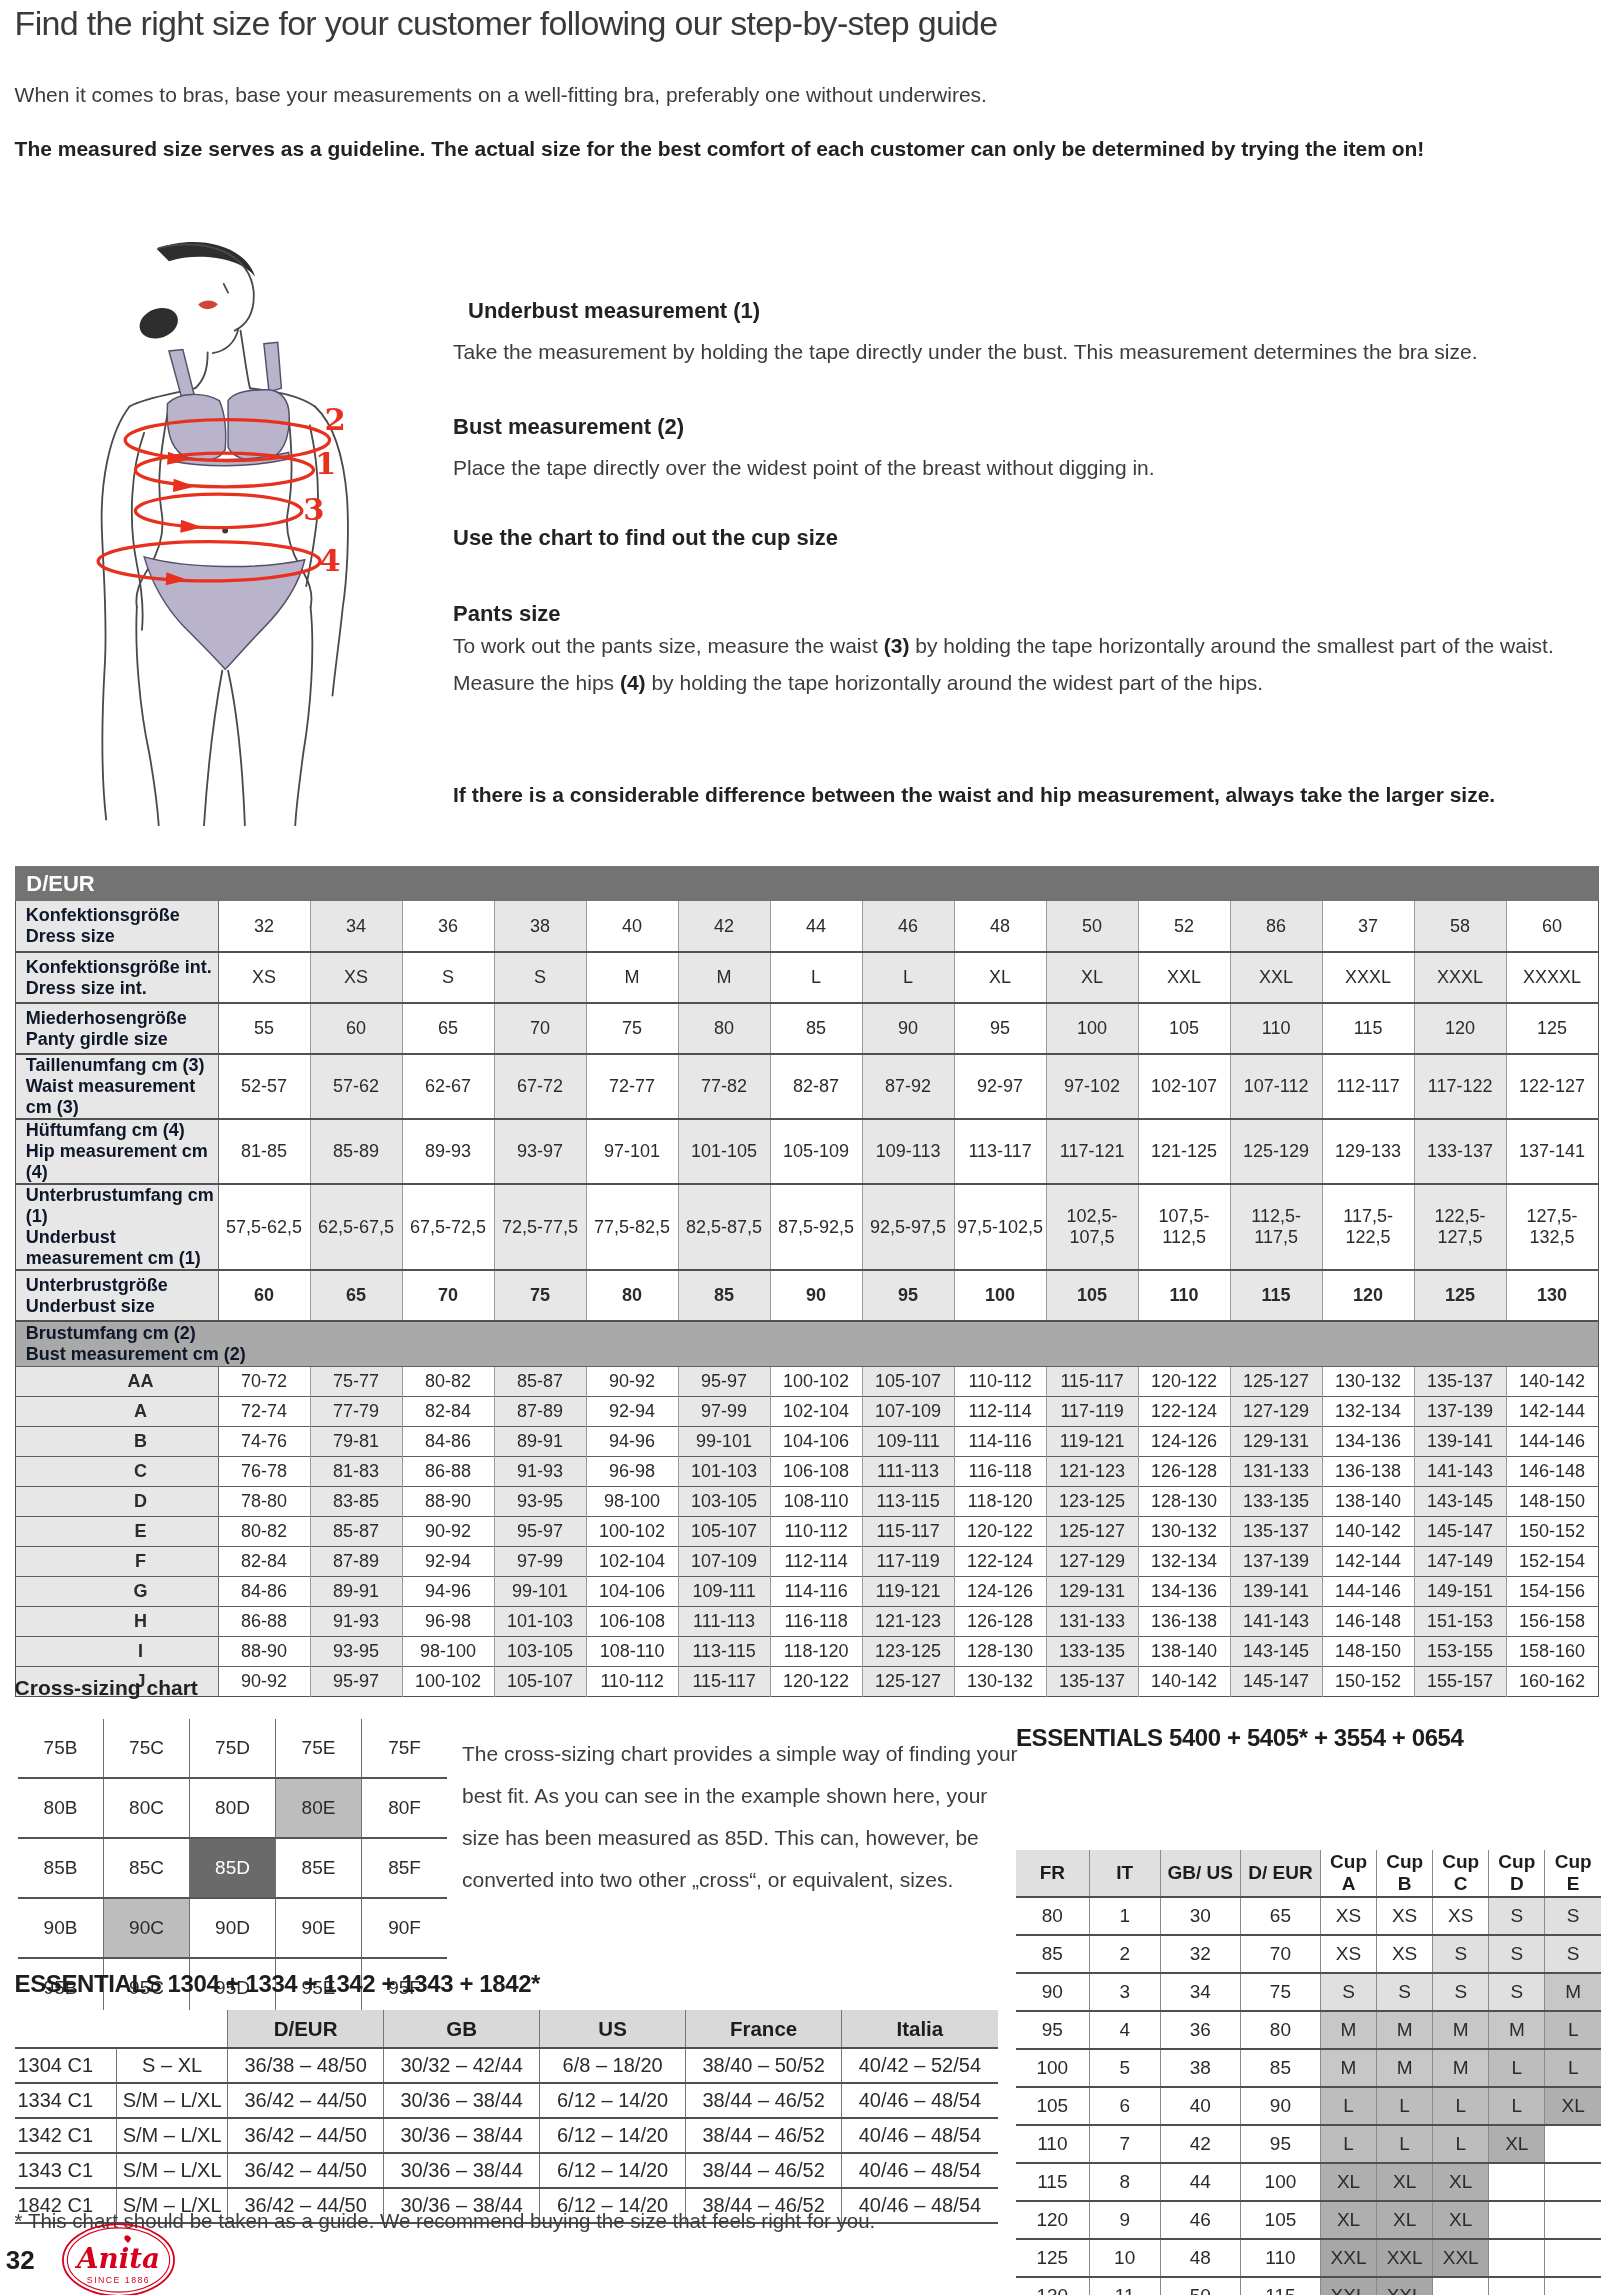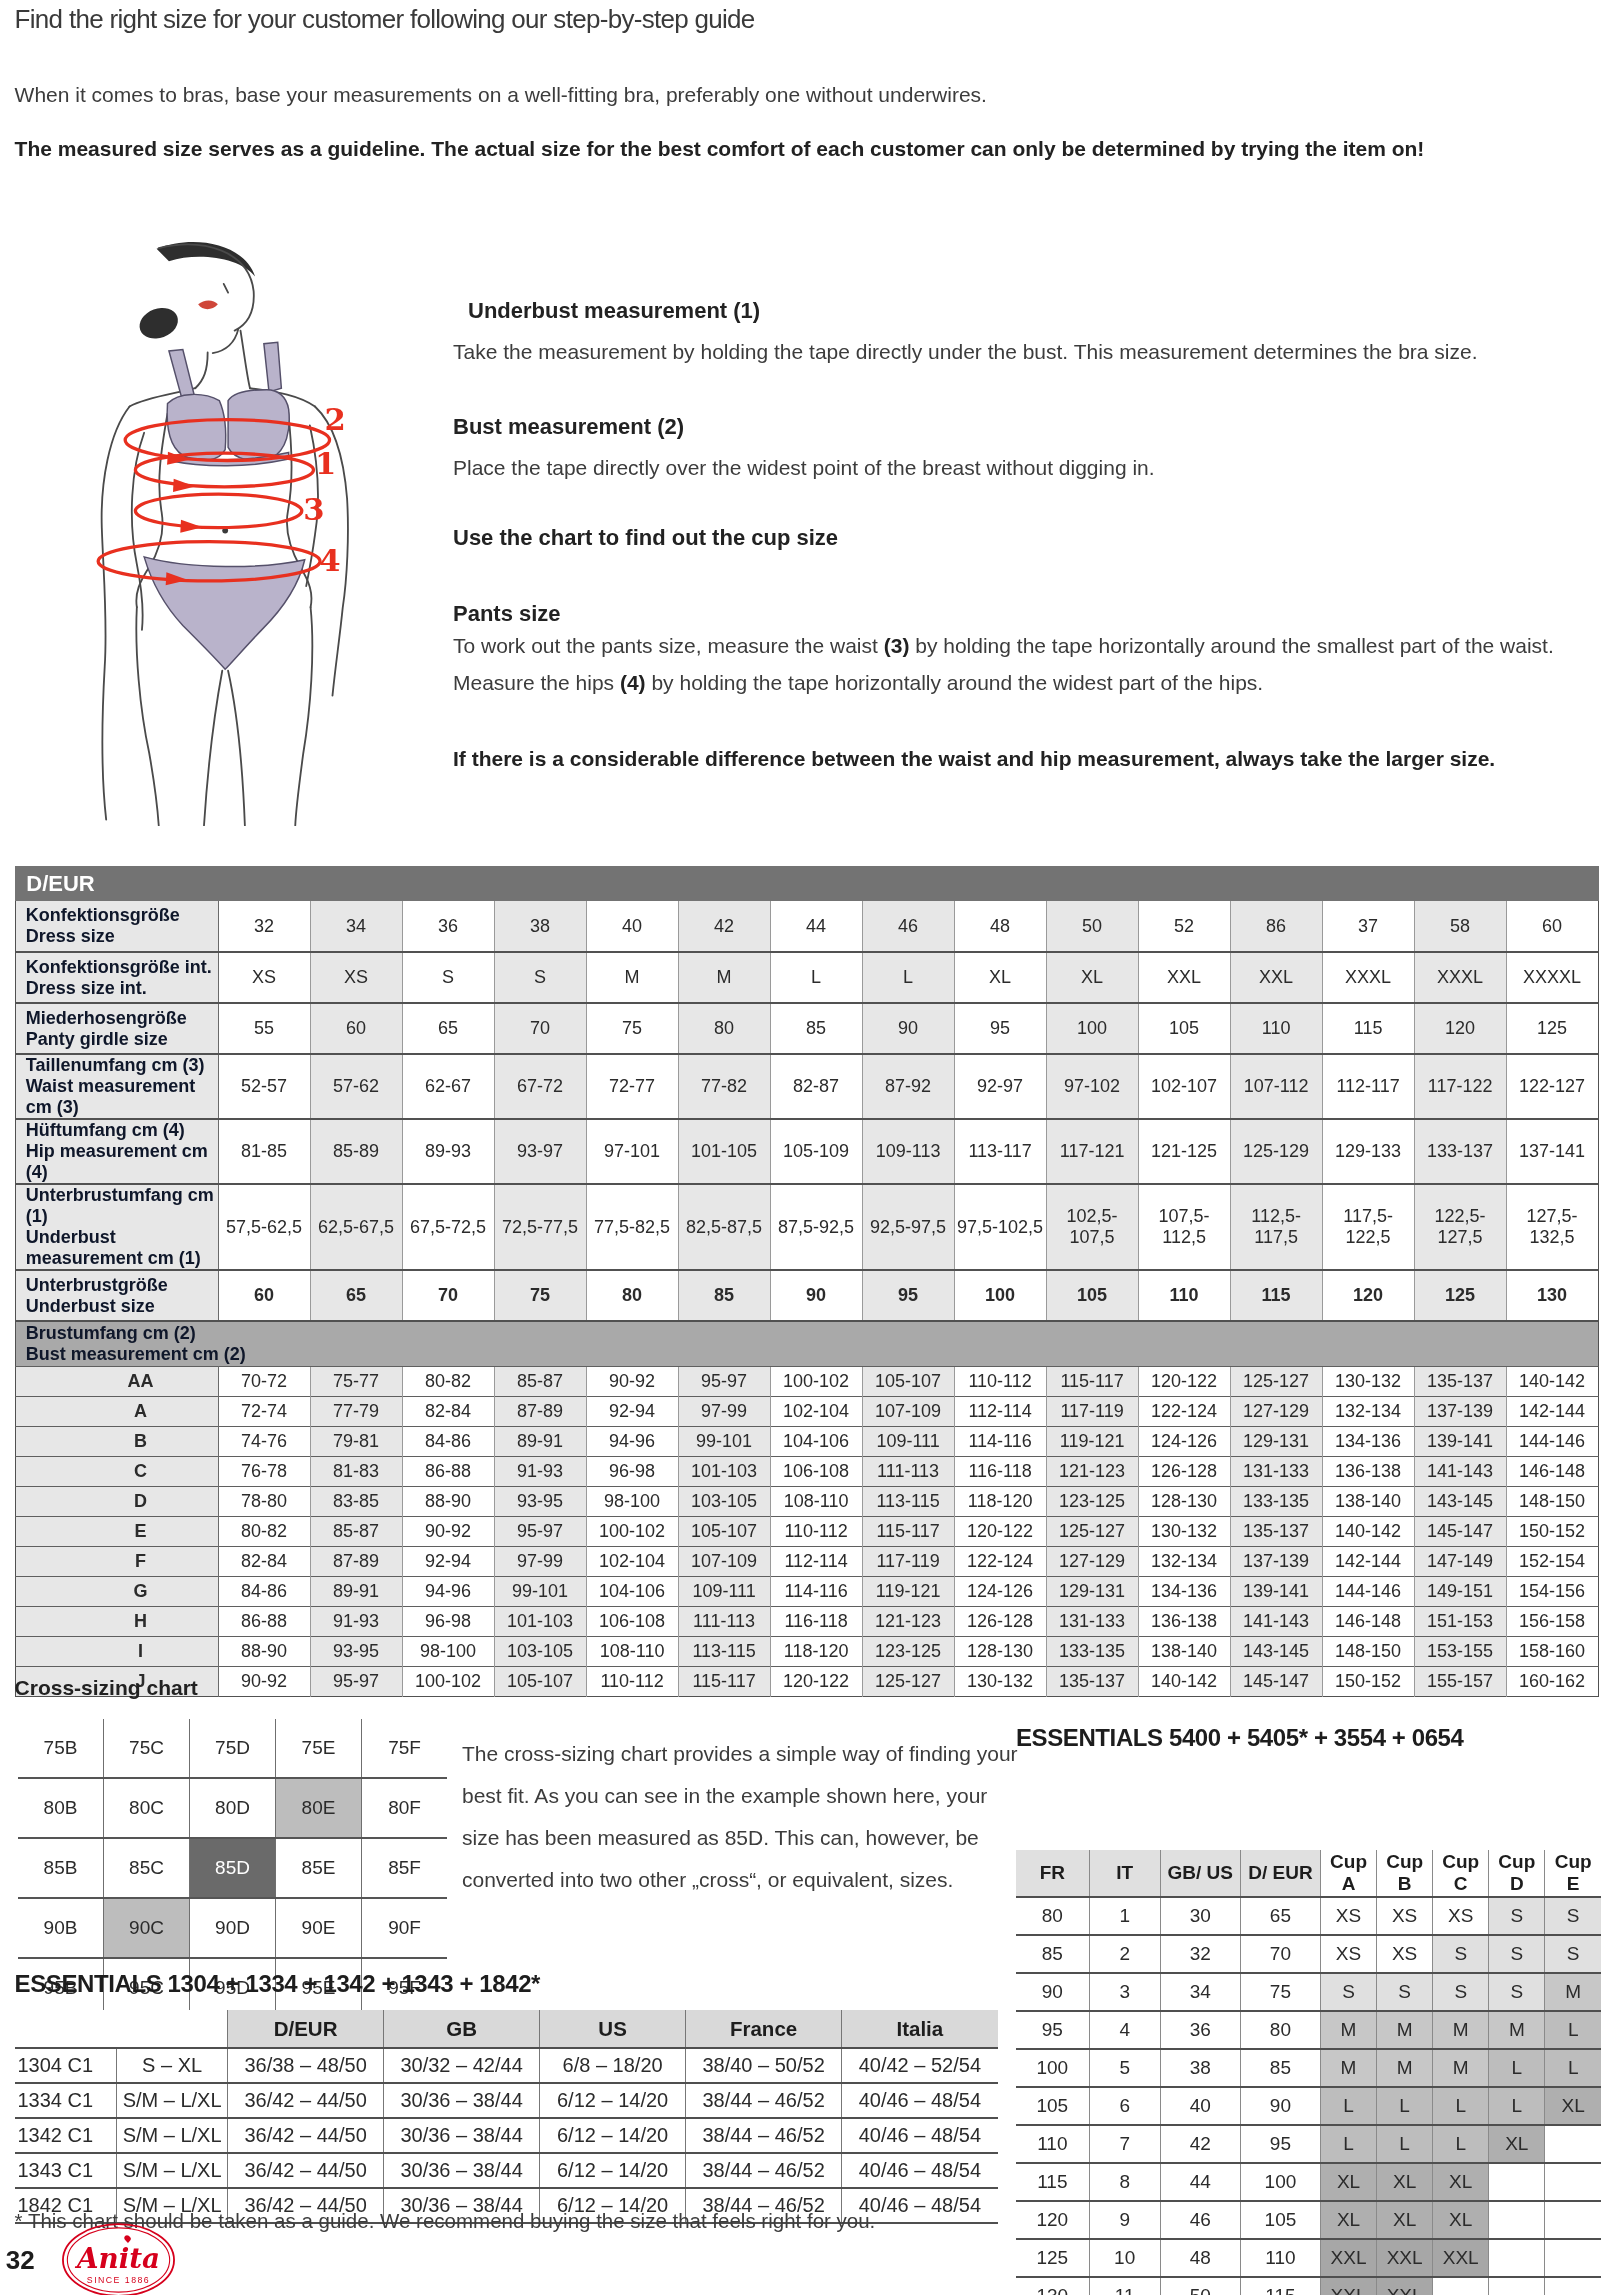--- a/index.html
+++ b/index.html
@@ -1,32 +1,32 @@
 <!DOCTYPE html>
 <html style="font-size:11.7px"><head>
 <meta charset="utf-8">
 <style>
   html,body{margin:0;padding:0;background:#fff;}
   body{width:1614px;height:2295px;position:relative;font-family:"Liberation Sans",sans-serif;color:#323232;}
   .abs{position:absolute;}
   
-  .page-title{left:14.6px;top:4.4px;font-size:26px;font-weight:normal;color:#3a3a3a;letter-spacing:-0.7px;}
+  .page-title{left:14.6px;top:4.4px;font-size:34px;font-weight:normal;color:#3a3a3a;letter-spacing:-0.7px;}
   .intro{left:14.6px;top:83px;font-size:21px;color:#3c3c3c;}
   .intro-note{left:14.6px;top:132px;width:1564px;font-size:21px;font-weight:bold;color:#222;line-height:34px;}
   .h-bold{font-size:22px;font-weight:bold;color:#222;}
   .body-copy{font-size:21px;color:#3c3c3c;line-height:37px;}
   
   .ins-underbust-h{left:468px;top:298px;}
   .ins-underbust-b{left:453px;top:333px;width:1161px;}
   .ins-bust-h{left:453px;top:414px;}
   .ins-bust-b{left:453px;top:449px;width:1161px;}
   .ins-cup-h{left:453px;top:525px;}
   .ins-pants-h{left:453px;top:601px;}
   .ins-pants-b{left:453px;top:627px;width:1140px;}
-  .ins-note{left:453px;top:740px;width:1089px;font-size:21px;font-weight:bold;color:#222;line-height:38px;}
+  .ins-note{left:453px;top:776px;width:1089px;font-size:21px;font-weight:bold;color:#222;line-height:38px;}
   .inline-bold{font-weight:bold;color:#222;}
   
   .figure-wrap{left:58px;top:241px;width:365px;height:585px;}
   
   .deur-band{left:14.6px;top:866px;width:1573px;height:35px;background:#737373;color:#fff;
     font-size:22px;font-weight:bold;line-height:35px;padding-left:11.7px;}
   .main-table-wrap{left:14.6px;top:901px;}
   table{border-collapse:collapse;}
   #main-table{table-layout:fixed;width:1584px;border:1.5px solid #515151;border-top:none;}
   #main-table td{border-left:0.7px solid #9a9a9a;font-size:18px;text-align:center;color:#2b2b2b;padding:0;}

